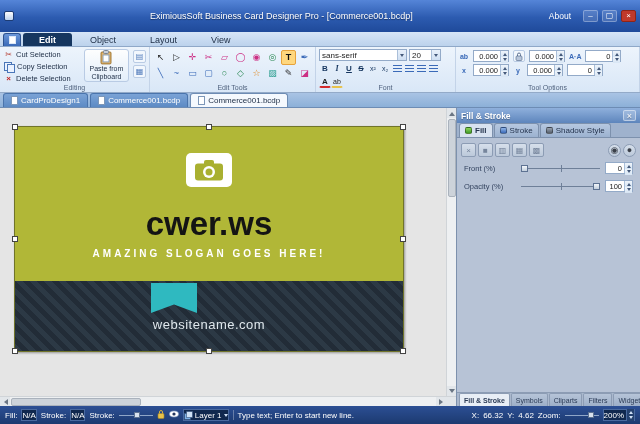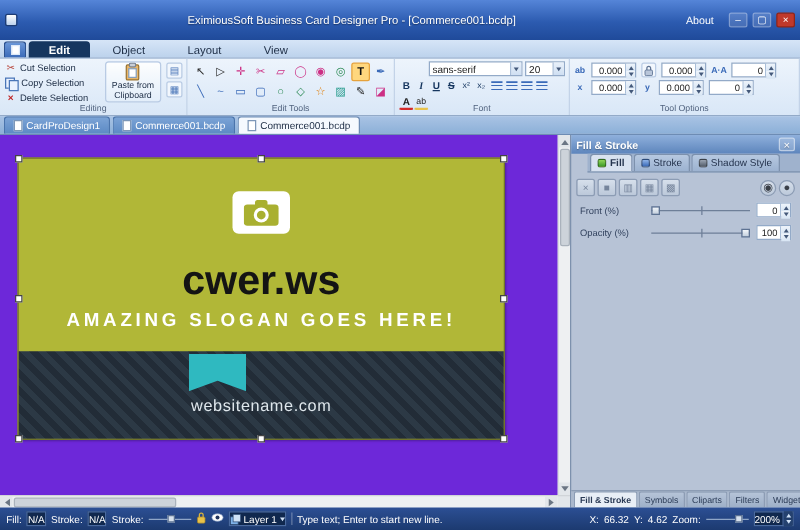--- a/index.html
+++ b/index.html
@@ -40,21 +40,21 @@
   .mini-col { display:flex; flex-direction:column; gap:2px; padding-top:1px; }
   .mini { width:13px; height:13px; border:1px solid #b9cbe4; border-radius:2px; font-size:8px; color:#4a76b8; display:flex; align-items:center; justify-content:center; background:#f2f7fd; }
 
   .tool-grid { display:grid; grid-template-columns:repeat(10,15px); grid-auto-rows:15px; gap:1px; padding-top:1px; }
   .tool { display:flex; align-items:center; justify-content:center; font-size:9px; line-height:1; border:1px solid transparent; border-radius:2px; }
   .ck{color:#2a2a2a;} .cp{color:#cc2f84;} .cb{color:#3a6ab8;} .cg{color:#2e8b57;} .co{color:#e07b00;} .ct{color:#2a9d8f;}
   .tool.active { background:var(--tool-active-orange,#ffd77e); border-color:#e6a23c; color:#111; font-weight:bold; }
 
   .font-combos { display:flex; gap:2px; }
   .combo { height:12px; background:#fff; border:1px solid #93aac8; display:flex; align-items:center; font-size:8px; padding-left:2px; color:#222; }
-  .combo.family { width:76px;margin-left:24px; } .combo.size { width:32px; }
+  .combo.family { width:88px; } .combo.size { width:32px; }
   .combo .arrow { margin-left:auto; width:9px; height:100%; background:linear-gradient(#e8f0fa,#cfdff2); border-left:1px solid #aabfd9; display:flex; align-items:center; justify-content:center; }
   .combo .arrow::after { content:""; border:2.5px solid transparent; border-top:3.5px solid #44597a; margin-top:3px; }
   .font-btns { display:flex; margin-top:1px; }
   .fbtn { width:12px; height:12px; font-size:8px; display:flex; align-items:center; justify-content:center; color:#16365f; font-weight:bold; border:1px solid transparent; border-radius:2px; }
   .fbtn.b{font-weight:900;} .fbtn.i{font-style:italic; font-family:"Liberation Serif",serif;} .fbtn.u{text-decoration:underline;} .fbtn.s{text-decoration:line-through;}
   .fbtn.sup,.fbtn.sub{font-size:7px;font-weight:normal;}
   .albars { width:9px; height:7px; background:repeating-linear-gradient(to bottom,#3a6ab8 0 1px,transparent 1px 3px); }
   .fbtn.fc { color:#222; border-bottom:2px solid #d42a2a; height:13px; }
   .fbtn.hl { color:#222; font-weight:normal; font-size:7px; border-bottom:2px solid #e8c24a; height:13px; }
 
@@ -72,21 +72,21 @@
   
   .doctabs { height:15px; background:linear-gradient(#a9c3e4,#8cb0d8); display:flex; align-items:flex-end; padding-left:3px; gap:2px; border-bottom:1px solid #6d8cb4; flex:0 0 auto; }
   .dtab { height:14px; display:flex; align-items:center; gap:3px; padding:0 7px; font-size:8px; border-radius:3px 3px 0 0; background:linear-gradient(#7ba3d6,#5c8ac4); color:#fff; border:1px solid #4a74ac; border-bottom:none; white-space:nowrap; }
   .dtab.active { background:#f5f9fe; color:#1c2c44; border-color:#6d8cb4; }
   .page-ic { width:7px; height:9px; background:#fff; border:1px solid #7d97b8; }
 
   
   .workspace { flex:1; display:flex; min-height:0; }
   .canvas-area { width:456px; display:flex; flex-direction:column; background:#fff; }
   .viewport-row { flex:1; display:flex; min-height:0; }
-  .viewport { flex:1; position:relative; background:#6d28d9; overflow:hidden; }
+  .viewport { flex:1; position:relative; background:#e5e5e5; overflow:hidden; }
 
   .vscroll { width:10px; background:#eef0f2; border-left:1px solid #d0d4d8; display:flex; flex-direction:column; align-items:center; }
   .sarr { height:10px; width:100%; display:flex; align-items:center; justify-content:center; background:#e2e6ea; }
   .tri-up { border:3px solid transparent; border-bottom:4px solid #6b7684; margin-bottom:2px; }
   .tri-down { border:3px solid transparent; border-top:4px solid #6b7684; margin-top:2px; }
   .tri-left { border:3px solid transparent; border-right:4px solid #6b7684; margin-right:2px; }
   .tri-right { border:3px solid transparent; border-left:4px solid #6b7684; margin-left:2px; }
   .vthumb { width:8px; height:78px; background:#cdd3da; border:1px solid #aab2bc; border-radius:2px; margin-top:1px; }
   .vfill,.hfill,.sb-flex { flex:1; }
   .hscroll-row { height:10px; display:flex; flex:0 0 auto; }
@@ -95,34 +95,34 @@
   .hthumb { width:130px; height:8px; background:#cdd3da; border:1px solid #aab2bc; border-radius:2px; margin-left:1px; }
   .corner { width:10px; background:#e2e6ea; border-top:1px solid #d0d4d8; }
 
   .sheetrow { height:14px; background:#d3dbe6; border-top:1px solid #aab6c6; display:flex; align-items:flex-start; padding-left:3px; flex:0 0 auto; }
   .sheet-tab { height:13px; background:#fcfcf4; border:1px solid #98a6ba; border-top:2px solid #e8a33d; font-size:8px; padding:0 10px; display:flex; align-items:center; color:#223; border-radius:0 0 3px 3px; }
 
   
   .card { position:absolute; left:14px; top:18px; width:390px; height:226px; background:var(--card-olive,#b1b737); border:1px solid #70742a; box-shadow:1px 1px 2px rgba(0,0,0,.35); }
   .cam { position:absolute; left:50%; top:26px; transform:translateX(-50%); width:46px; height:34px; background:#fff; border-radius:5px; display:flex; align-items:center; justify-content:center; }
   .brand { position:absolute; top:80px; left:0; right:0; text-align:center; font-size:33px; font-weight:bold; color:#141414; line-height:1; }
-  .slogan { position:absolute; top:121px; left:0; right:0; text-align:center; font-size:15px; font-weight:bold; letter-spacing:3px; color:#fff; }
+  .slogan { position:absolute; top:121px; left:0; right:0; text-align:center; font-size:10px; font-weight:bold; letter-spacing:3px; color:#fff; }
   .card-bottom { position:absolute; left:0; right:0; bottom:0; height:70px; background:repeating-linear-gradient(45deg,#2c3945 0 5px,var(--card-dark,#222c37) 5px 10px); display:flex; align-items:center; justify-content:center; padding-top:16px; }
   .site { color:#dfe7ec; font-size:13px; letter-spacing:.5px; }
   .bookmark { position:absolute; left:136px; top:156px; width:46px; height:30px; background:var(--card-teal,#2fb9c0); clip-path:polygon(0 0,100% 0,100% 100%,50% 72%,0 100%); }
   .h { position:absolute; width:6px; height:6px; background:#fff; border:1px solid #444; }
   .h-nw{left:-3px;top:-3px;} .h-n{left:50%;margin-left:-3px;top:-3px;} .h-ne{right:-3px;top:-3px;}
   .h-w{left:-3px;top:50%;margin-top:-3px;} .h-e{right:-3px;top:50%;margin-top:-3px;}
   .h-sw{left:-3px;bottom:-3px;} .h-s{left:50%;margin-left:-3px;bottom:-3px;} .h-se{right:-3px;bottom:-3px;}
 
   
   .panel { flex:1; display:flex; flex-direction:column; background:#b7c3d6; border-left:1px solid #7d91ad; min-width:0; }
   .panel-header { height:15px; background:linear-gradient(#8fb0dc,#5d85bc); display:flex; align-items:center; padding:0 4px; font-size:8.5px; font-weight:bold; color:#fff; text-shadow:0 1px 1px rgba(0,0,0,.3); flex:0 0 auto; }
   .panel-header .x { margin-left:auto; width:13px; height:11px; display:flex; align-items:center; justify-content:center; font-size:9px; background:rgba(255,255,255,.2); border:1px solid rgba(255,255,255,.45); border-radius:2px; font-weight:normal; }
-  .panel-tabs { height:15px; display:flex; align-items:flex-end; background:#9fb2cd; padding-left:2px; gap:1px; border-bottom:1px solid #7d91ad; flex:0 0 auto;margin-left:13px; }
+  .panel-tabs { height:15px; display:flex; align-items:flex-end; background:#9fb2cd; padding-left:2px; gap:1px; border-bottom:1px solid #7d91ad; flex:0 0 auto; }
   .ptab { height:14px; display:flex; align-items:center; gap:3px; padding:0 5px; font-size:8px; color:#25344e; background:linear-gradient(#b6c8e0,#9cb2d0); border:1px solid #7d91ad; border-bottom:none; border-radius:3px 3px 0 0; white-space:nowrap; }
   .ptab.active { background:#d8e2f0; font-weight:bold; }
   .dot { width:7px; height:7px; border-radius:2px; border:1px solid rgba(0,0,0,.35); }
   .d-fill { background:linear-gradient(#8fd65a,#3f9c2a); }
   .d-stroke { background:linear-gradient(#8fb4e8,#3a6ab8); }
   .d-shadow { background:linear-gradient(#9aa4b2,#555f6c); }
   .panel-icons { display:flex; gap:2px; padding:5px 4px 2px; align-items:center; flex:0 0 auto; }
   .picon { width:15px; height:14px; border:1px solid #8c9cb4; background:linear-gradient(#d6dfeb,#bcc9da); color:#76859c; font-size:8px; display:flex; align-items:center; justify-content:center; border-radius:2px; }
   .picon.round { border-radius:50%; width:13px; height:13px; color:#3a3f48; font-size:9px; }
   .picon.push { margin-left:auto; }

